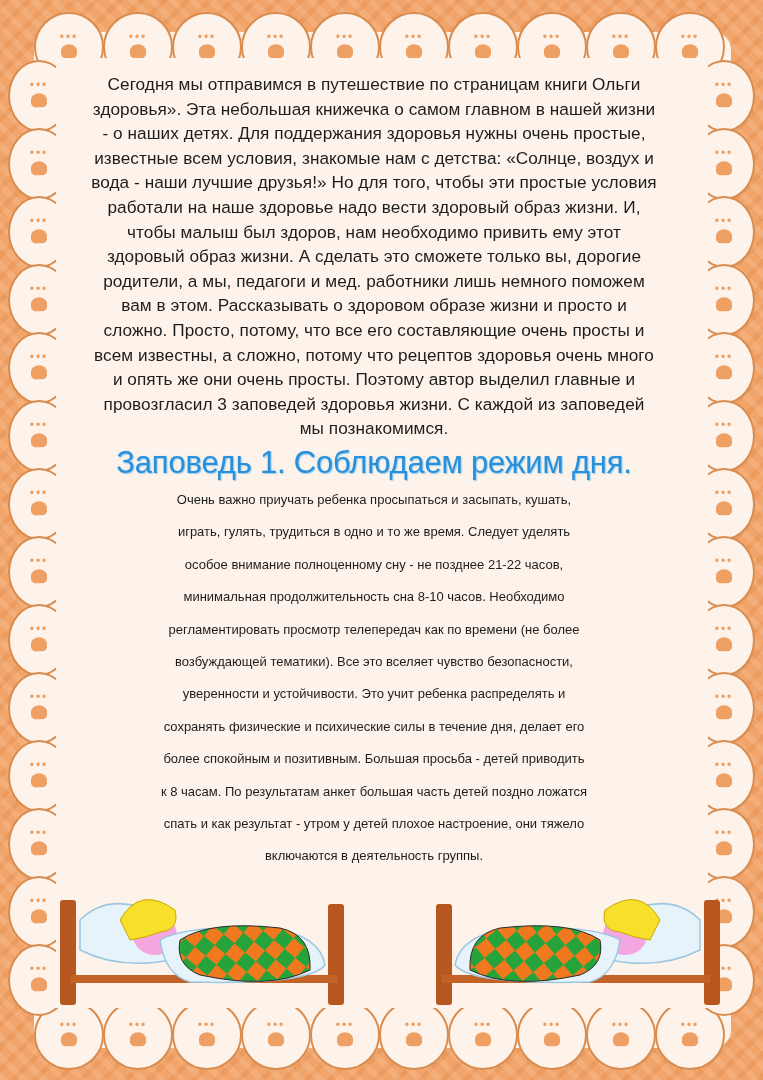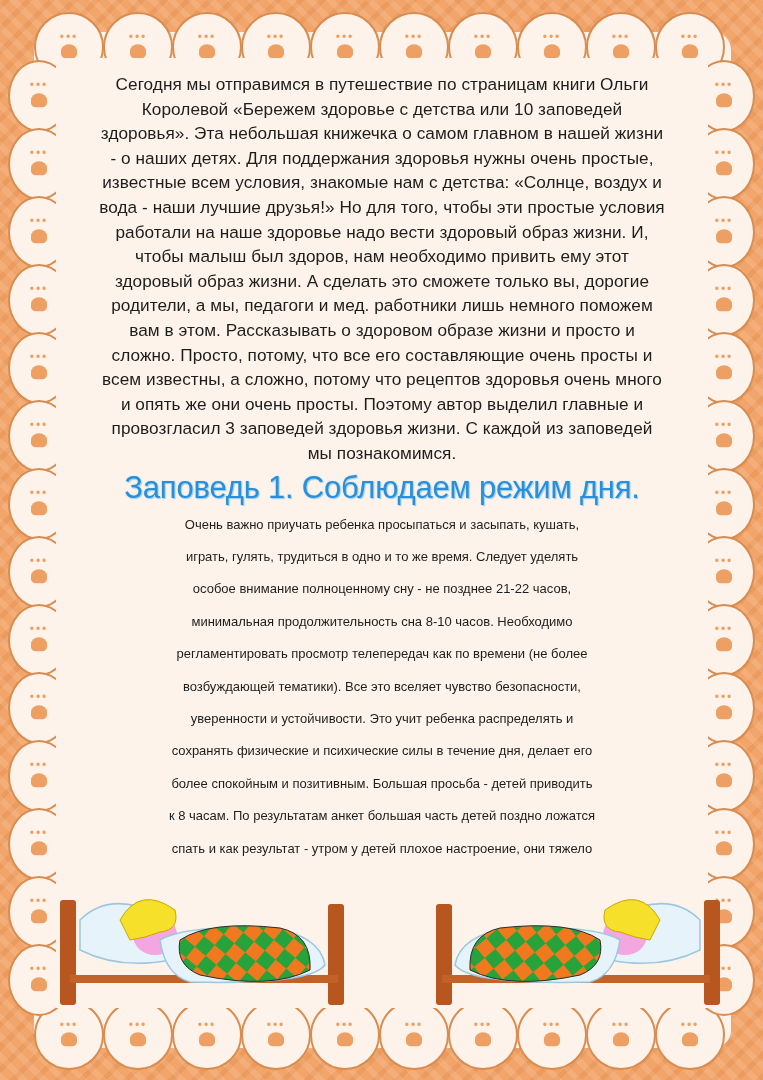--- a/index.html
+++ b/index.html
@@ -33,21 +33,21 @@
   }
   .sc::after {
     content: "\2022 \2022 \2022"; position: absolute; left: 0; right: 0; top: 16px;
     text-align: center; color: #eea064; font-size: 12px; letter-spacing: 2px;
   }
   .inner {
     position: absolute; left: 56px; top: 58px; width: 652px; height: 950px;
     background: #fdf3ea;
   }
   .content {
-    position: absolute; left: 78px; top: 72px; width: 608px;
+    position: absolute; left: 70px; top: 72px; width: 608px;
     text-align: center; color: #1d1d1d;
   }
   .intro p {
     margin: 0; font-size: 17.2px; line-height: 24.6px; letter-spacing: 0.05px;
   }
   .heading {
     margin: 3px 0 0 0; font-size: 31px; line-height: 38px; font-weight: normal;
     color: #2a8fd6;
     text-shadow: 0 0 2px #bfe2fb, 1px 1px 1px #8ac6ef;
     letter-spacing: -0.2px;
@@ -119,21 +119,20 @@
     <div class="sc"></div>
     <div class="sc"></div>
     <div class="sc"></div>
     <div class="sc"></div>
 </div>
 <div class="inner"></div>
 
 <div class="content">
   <div class="intro">
     <p>Сегодня мы отправимся в путешествие по страницам книги Ольги</p>
-    <p>Королевой «Бережем здоровье с детства или 10 заповедей</p>
     <p>здоровья». Эта небольшая книжечка о самом главном в нашей жизни</p>
     <p>- о наших детях. Для поддержания здоровья нужны очень простые,</p>
     <p>известные всем условия, знакомые нам с детства: «Солнце, воздух и</p>
     <p>вода - наши лучшие друзья!» Но для того, чтобы эти простые условия</p>
     <p>работали на наше здоровье надо вести здоровый образ жизни. И,</p>
     <p>чтобы малыш был здоров, нам необходимо привить ему этот</p>
     <p>здоровый образ жизни. А сделать это сможете только вы, дорогие</p>
     <p>родители, а мы, педагоги и мед. работники лишь немного поможем</p>
     <p>вам в этом. Рассказывать о здоровом образе жизни и просто и</p>
     <p>сложно. Просто, потому, что все его составляющие очень просты и</p>
@@ -148,20 +147,21 @@
     <p>играть, гулять, трудиться в одно и то же время. Следует уделять</p>
     <p>особое внимание полноценному сну - не позднее 21-22 часов,</p>
     <p>минимальная продолжительность сна 8-10 часов. Необходимо</p>
     <p>регламентировать просмотр телепередач как по времени (не более</p>
     <p>возбуждающей тематики). Все это вселяет чувство безопасности,</p>
     <p>уверенности и устойчивости. Это учит ребенка распределять и</p>
     <p>сохранять физические и психические силы в течение дня, делает его</p>
     <p>более спокойным и позитивным. Большая просьба - детей приводить</p>
     <p>к 8 часам. По результатам анкет большая часть детей поздно ложатся</p>
     <p>спать и как результат - утром у детей плохое настроение, они тяжело</p>
+    <p>включаются в деятельность группы.</p>
   </div>
 </div>
 
 <svg class="bed left" viewBox="0 0 300 130" xmlns="http://www.w3.org/2000/svg">
   <defs>
     <pattern id="quiltL" width="28" height="28" patternUnits="userSpaceOnUse" patternTransform="rotate(40)">
       <rect width="14" height="14" fill="#f0781e"></rect>
         <rect x="14" width="14" height="14" fill="#26a33a"></rect>
       <rect y="14" width="14" height="14" fill="#26a33a"></rect>
         <rect x="14" y="14" width="14" height="14" fill="#f0781e"></rect>

